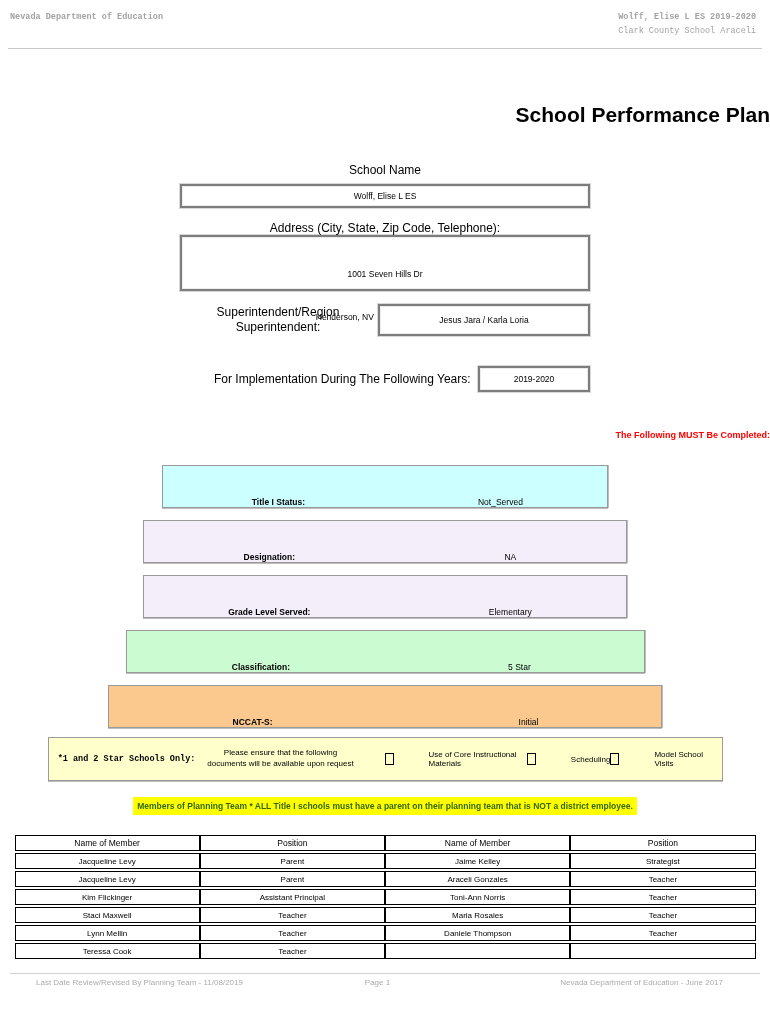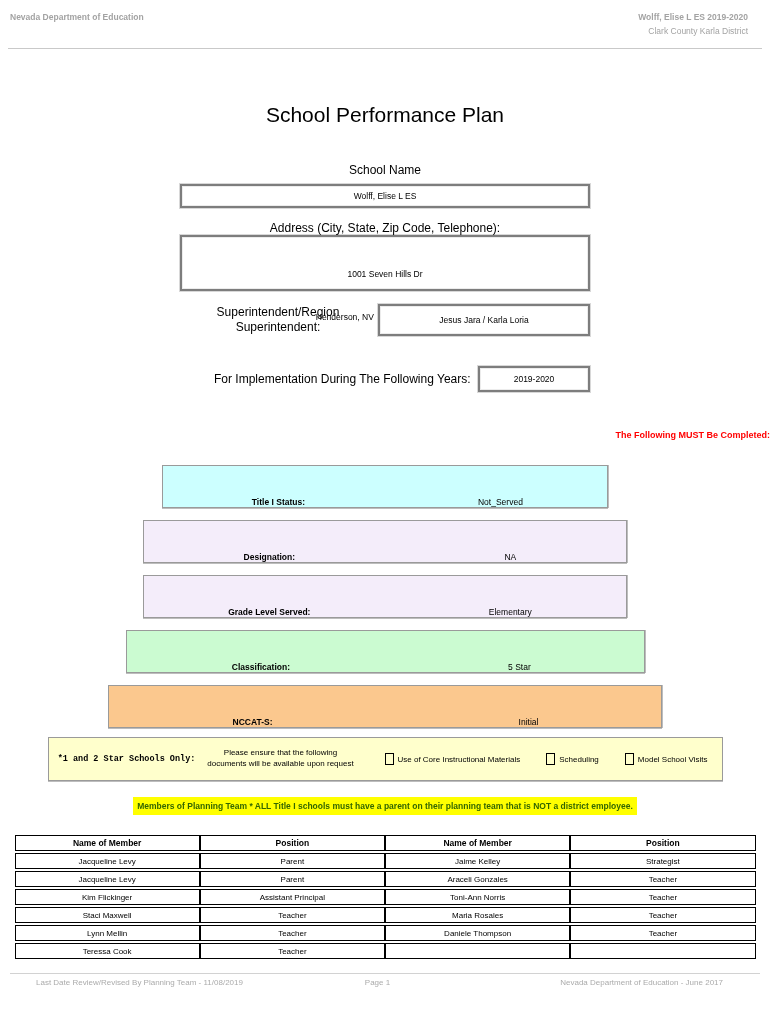--- a/index.html
+++ b/index.html
@@ -1,28 +1,28 @@
 <!DOCTYPE html>
 <html><head>
 <meta charset="utf-8">
 <style>
   * { margin:0; padding:0; box-sizing:border-box; }
   html,body { background:#ffffff; }
   body { width:770px; height:1024px; font-family:"Liberation Sans", sans-serif; color:#000; }
   .page { position:relative; width:770px; height:1024px; background:#fff; overflow:hidden; }
 
   
-  .top-header { display:flex; justify-content:space-between; padding:12px 22px 0 10px;
-                font-size:8.5px; font-weight:bold; color:#a3a3a3; }
+  .top-header { display:flex; justify-content:space-between; padding:12px 14px 0 10px;
+                font-size:8.5px; font-weight:bold; color:#a3a3a3;font-family:Liberation Mono, monospace; }
   .top-header .right { text-align:right; }
   .top-header .right .line2 { font-weight:normal; margin-top:4px; }
   .header-rule { border:none; border-top:1px solid #c9c9c9; margin:12px 8px 0 8px; }
 
   
-  .doc-title { text-align:center; font-size:21px; font-weight:normal; margin-top:54px; letter-spacing:0; }
+  .doc-title { text-align:right; font-size:21px; font-weight:bold; margin-top:54px; letter-spacing:0; }
 
   
   .form-area { width:410px; margin:0 auto; }
   .field-label { text-align:center; font-size:12px; }
   .lbl-school { margin-top:36px; }
   .lbl-address { margin-top:13px; }
   .input-box { border:2px solid #7d7d7d; box-shadow:0 0 0 1px #d8d8d8, inset 0 0 0 1px #ececec;
                background:#fff; text-align:center; font-size:8.5px; white-space:pre-wrap; }
   .box-school { margin-top:7px; height:24px; line-height:20px; }
   .box-address { height:56px; padding-top:12px; }
@@ -47,50 +47,50 @@
 
   
   .star-row { width:675px; height:44px; margin:0 auto; background:#ffffcc;
               border:1px solid #9a9a9a; box-shadow:0 1px 0 #bdbdbd;
               display:flex; align-items:center; }
   .star-label { width:148px; text-align:center; font-size:8.5px; font-weight:bold; padding-left:8px;font-family:Liberation Mono, monospace; }
   .star-note { width:168px; text-align:center; font-size:8px; line-height:1.35; }
   .star-checks { flex:1; display:flex; justify-content:space-between; align-items:center; padding:0 14px 0 20px; }
   .check-item { display:flex; align-items:center; }
   .checkbox { width:9px; height:12px; border:1.5px solid #000; background:transparent; margin-right:4px; flex:none; }
-  .check-item .c-label { font-size:8px; }
+  .check-item .c-label { font-size:8px;margin-left:31px; }
 
   
   .notice-wrap { text-align:center; margin-top:14px; }
   .notice { display:inline-block; background:#ffff00; color:#336600; font-weight:bold;
             font-size:8.5px; padding:4px 4px; }
 
   
   .members { width:741px; margin:18px auto 0 auto; border-collapse:separate; border-spacing:0 2px; }
   .members th, .members td { border:1px solid #000; text-align:center; height:16px; }
-  .members th { font-size:8.5px; font-weight:bold; }
+  .members th { font-size:8.5px; font-weight:normal; }
   .members td { font-size:8px; }
   .members th, .members td { width:25%; }
 
   
   .footer-rule { position:absolute; left:10px; right:10px; top:973px; border:none; border-top:1px solid #d2d2d2; }
   .footer { position:absolute; left:0; right:15px; top:978px; display:flex; justify-content:space-between;
             padding:0 32px 0 36px; font-size:8px; color:#ababab; }
   .footer .center { position:absolute; left:0; right:0; text-align:center; pointer-events:none; }
 </style>
 </head>
 <body>
 
 <div class="page">
 
   <div class="top-header">
     <span>Nevada Department of Education</span>
     <div class="right">
       <div class="line1">Wolff, Elise L ES  2019-2020</div>
-      <div class="line2">Clark County Karla District</div>
+      <div class="line2">Clark County School Araceli</div>
     </div>
   </div>
   <hr class="header-rule">
 
   <div class="doc-title">School Performance Plan</div>
 
   <div class="form-area">
     <div class="field-label lbl-school">School Name</div>
     <div class="input-box box-school">Wolff, Elise L ES</div>
 

